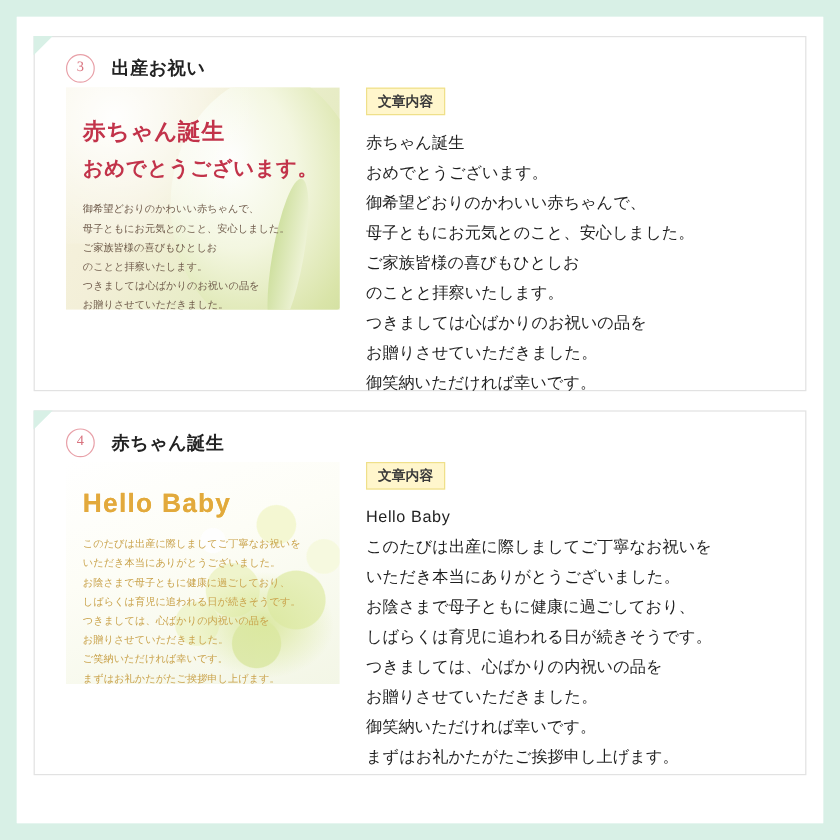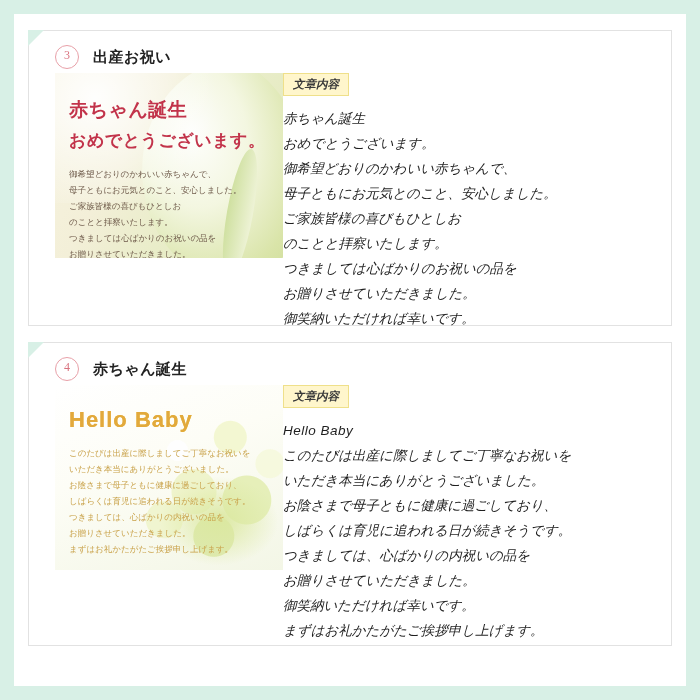--- a/index.html
+++ b/index.html
@@ -226,21 +226,21 @@
   .s2-body {
     margin-top: 12px;
     color: #c9a24a;
     font-size: 8.5px;
     line-height: 16px;
   }
 
   
   .text-col {
     flex: 1 1 auto;
-    font-style: italic;
+    padding-left: 22px;
   }
   .tag {
     display: inline-block;
     background: #fff6cc;
     border: 1px solid #efe08a;
     color: #3a3a3a;
     font-size: 11.5px;
     font-weight: bold;
     padding: 3px 9px;
     margin-bottom: 10px;
@@ -332,20 +332,21 @@
             <div class="leafy"></div>
             <div class="txt">
               <div class="s2-h1">Hello Baby</div>
               <div class="s2-body">
                 <div>このたびは出産に際しましてご丁寧なお祝いを</div>
                 <div>いただき本当にありがとうございました。</div>
                 <div>お陰さまで母子ともに健康に過ごしており、</div>
                 <div>しばらくは育児に追われる日が続きそうです。</div>
                 <div>つきましては、心ばかりの内祝いの品を</div>
                 <div>お贈りさせていただきました。</div>
+                <div>ご笑納いただければ幸いです。</div>
                 <div>まずはお礼かたがたご挨拶申し上げます。</div>
               </div>
             </div>
           </div>
         </div>
 
         <div class="text-col">
           <div class="tag">文章内容</div>
           <div>
             <div class="msg-line latin">Hello Baby</div>

